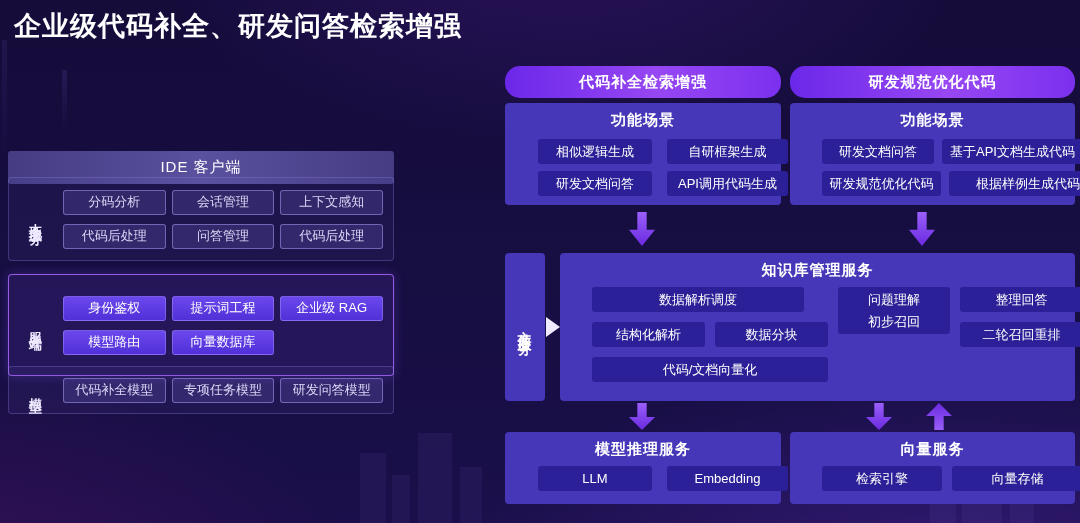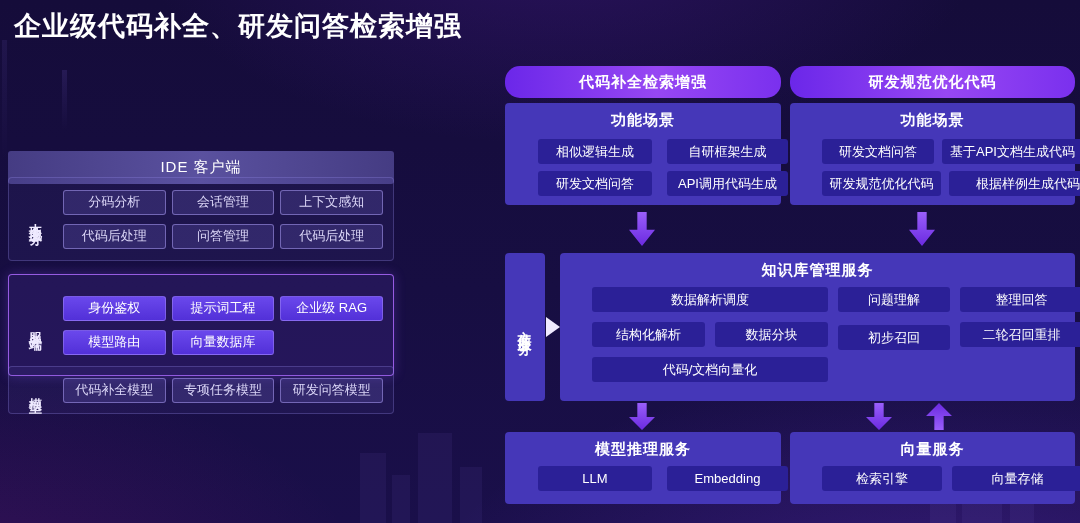--- a/index.html
+++ b/index.html
@@ -72,23 +72,23 @@
   .vector    { left:790px; top:432px; width:285px; height:72px; }
   .chip {
     position:absolute; height:25px; box-sizing:border-box;
     display:flex; align-items:center; justify-content:center;
     background:#2b2097; border-radius:3px; color:#ffffff; font-size:13px; white-space:nowrap;margin-left:20px;
   }
   .scen-code .c1{left:13px;top:36px;width:114px} .scen-code .c2{left:142px;top:36px;width:121px}
   .scen-code .c3{left:13px;top:68px;width:114px} .scen-code .c4{left:142px;top:68px;width:121px}
   .scen-qa .c1{left:12px;top:36px;width:112px}  .scen-qa .c2{left:132px;top:36px;width:141px}
   .scen-qa .c3{left:12px;top:68px;width:119px}  .scen-qa .c4{left:139px;top:68px;width:158px}
-  .knowledge .k1{left:12px;top:34px;width:236px}  .knowledge .k2{left:258px;top:34px;width:112px}
+  .knowledge .k1{left:12px;top:34px;width:212px}  .knowledge .k2{left:258px;top:34px;width:112px}
   .knowledge .k3{left:380px;top:34px;width:123px} .knowledge .k4{left:12px;top:69px;width:113px}
-  .knowledge .k5{left:135px;top:69px;width:113px} .knowledge .k6{left:258px;top:72px;width:112px}
+  .knowledge .k5{left:135px;top:69px;width:113px} .knowledge .k6{left:258px;top:56px;width:112px}
   .knowledge .k7{left:380px;top:69px;width:123px} .knowledge .k8{left:12px;top:104px;width:236px}
   .inference .i1{left:13px;top:34px;width:114px}  .inference .i2{left:142px;top:34px;width:121px}
   .vector .v1{left:12px;top:34px;width:120px}     .vector .v2{left:142px;top:34px;width:131px}
   
   .arrow {
     position:absolute; width:26px; height:34px;
     background:linear-gradient(180deg,#9a5ffb,#6b2ae0);
     clip-path:polygon(32% 0,68% 0,68% 52%,100% 52%,50% 100%,0 52%,32% 52%);
   }
   .arrow.short { height:27px; }

